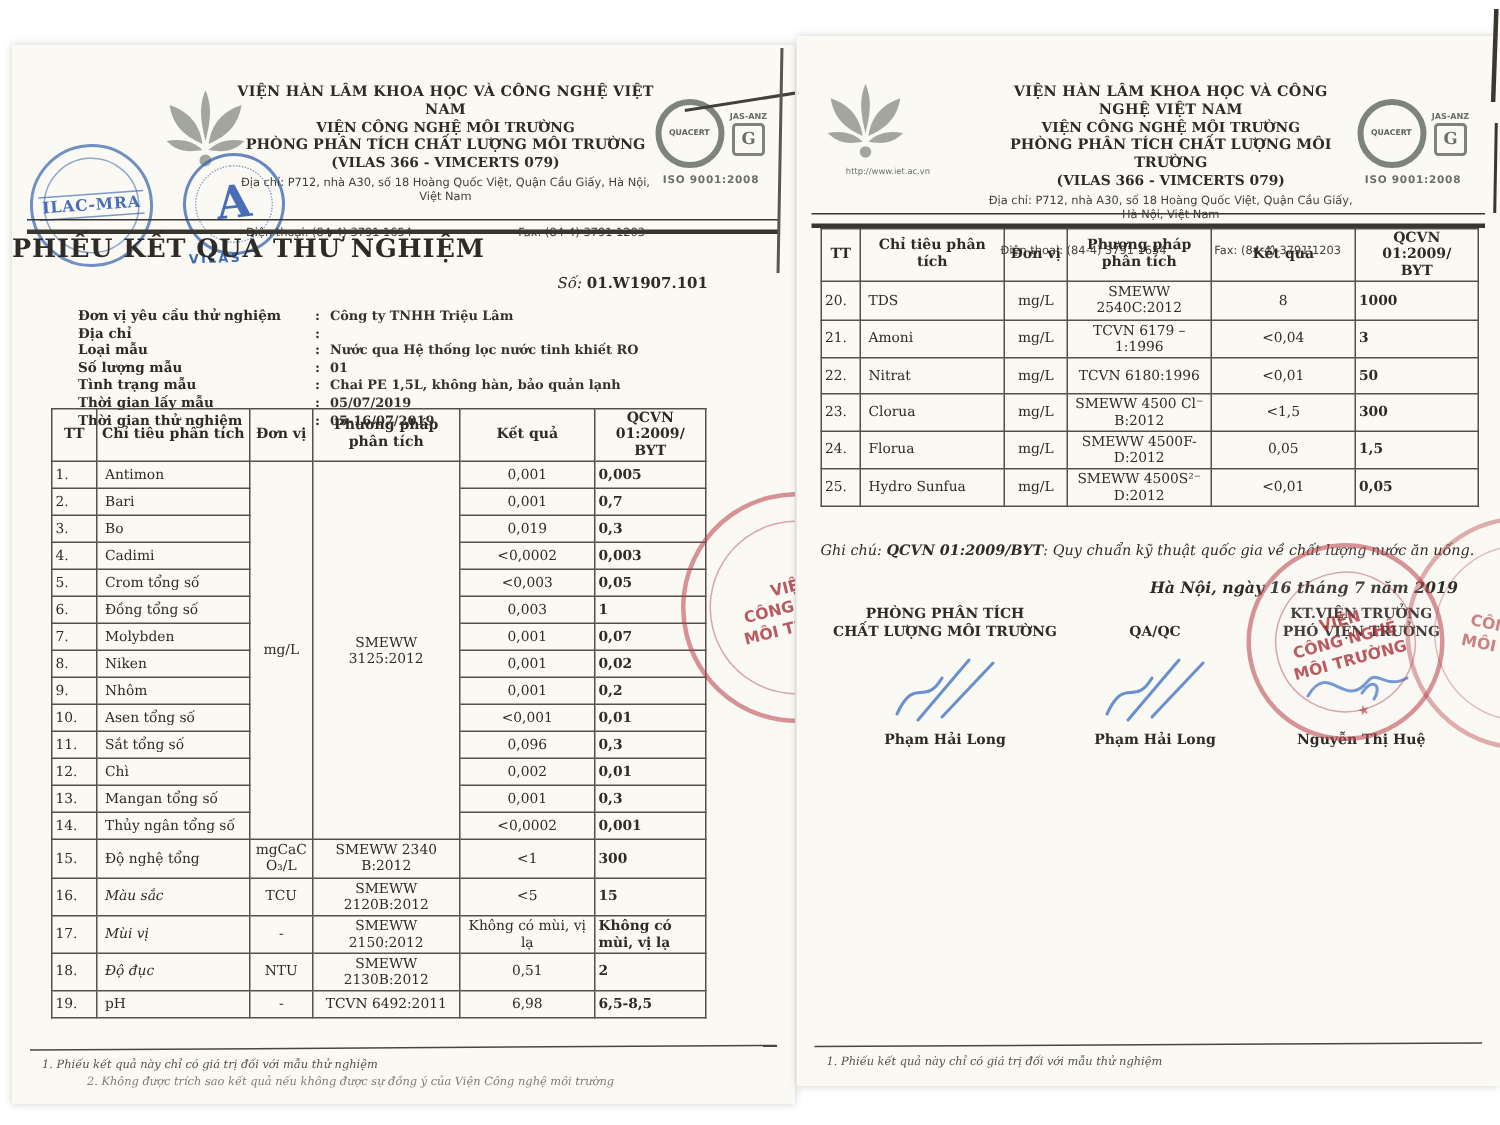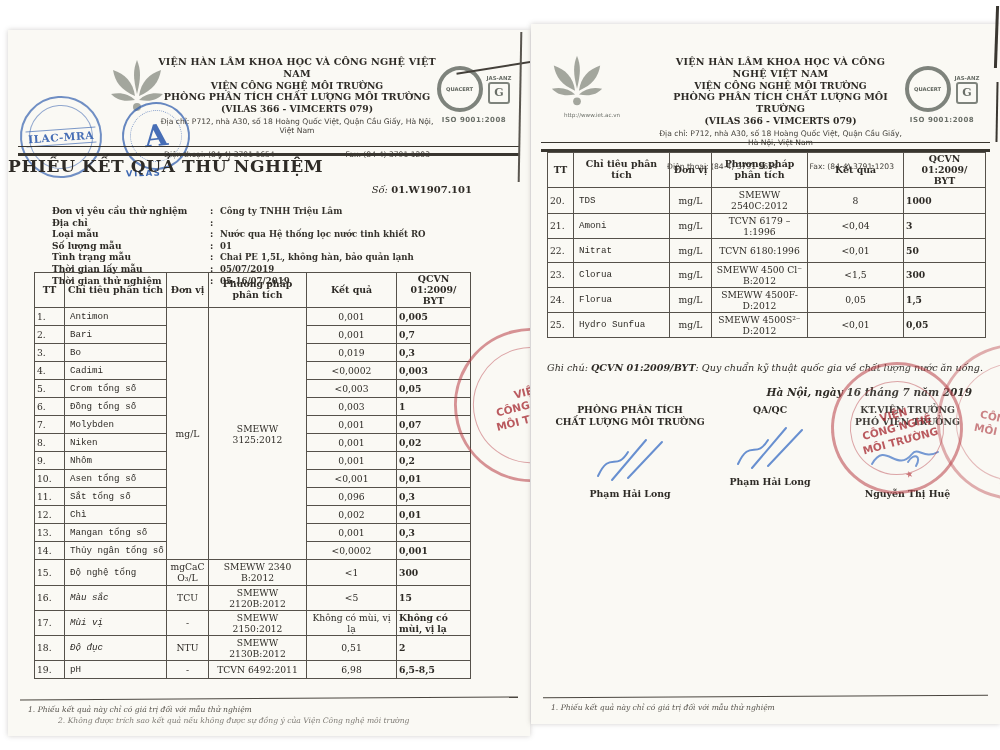--- a/index.html
+++ b/index.html
@@ -72,36 +72,36 @@
   .info-row{display:flex;font-size:9px;line-height:11.6px;}
   .info-row .lbl{width:158px;font-weight:bold;flex:none;}
   .info-row .colon{width:10px;flex:none;font-weight:bold;}
   .info-row .val{font-weight:bold;font-size:8.6px;color:#35322c;}
 
   table{border-collapse:collapse;table-layout:fixed;position:absolute;}
   td,th{border:1px solid #55514a;padding:1px 2px;overflow:hidden;vertical-align:middle;}
   th{white-space:pre-line;font-size:9.4px;text-align:center;line-height:1.15;}
   td{font-size:9.2px;line-height:1.2;}
   .c-tt{text-align:left;}
-  .c-name{text-align:left;padding-left:5px;font-family:Liberation Mono, monospace;}
+  .c-name{text-align:left;padding-left:5px;}
   .c-name.it{font-style:italic;}
   .c-unit,.c-method{text-align:center;white-space:pre-line;}
   .c-result{text-align:center;}
   .c-limit{text-align:left;font-weight:bold;white-space:pre-line;}
   .page1-table{top:242px;left:26px;width:436px;}
   .page1-table tbody tr{height:18px;}
   .page2-table{top:128px;left:16px;width:438px;}
   .page2-table tbody tr{height:24px;}
 
   .ghi-chu{position:absolute;top:338px;left:16px;right:16px;font-size:9.6px;font-style:italic;}
   .ghi-chu .term{font-weight:bold;}
   .place-date{position:absolute;top:362px;right:28px;font-size:10.5px;font-style:italic;font-weight:600;}
 
   .signers{position:absolute;top:380px;left:14px;right:10px;display:flex;justify-content:space-between;}
-  .sig-col{display:flex;flex-direction:column;align-items:center;text-align:center;}
+  .sig-col{display:flex;flex-direction:column;align-items:center;text-align:center;justify-content:flex-end;}
   .sig-col-0{width:170px;} .sig-col-1{width:110px;} .sig-col-2{width:165px;}
   .sig-title{font-size:9.3px;font-weight:bold;white-space:pre-line;line-height:1.3;}
   .sig-ink{margin-top:4px;}
   .sig-name{font-size:9.4px;font-weight:bold;margin-top:2px;}
 
   .stamp-red{position:absolute;border:3px solid rgba(184,62,70,.55);border-radius:50%;
       display:flex;align-items:center;justify-content:center;text-align:center;
       color:rgba(170,50,58,.8);}
   .stamp-red::before{content:"";position:absolute;inset:16px;border:1.5px solid rgba(184,62,70,.45);border-radius:50%;}
   .stamp-red::after{content:"★";position:absolute;bottom:10px;left:50%;transform:translateX(-50%);

